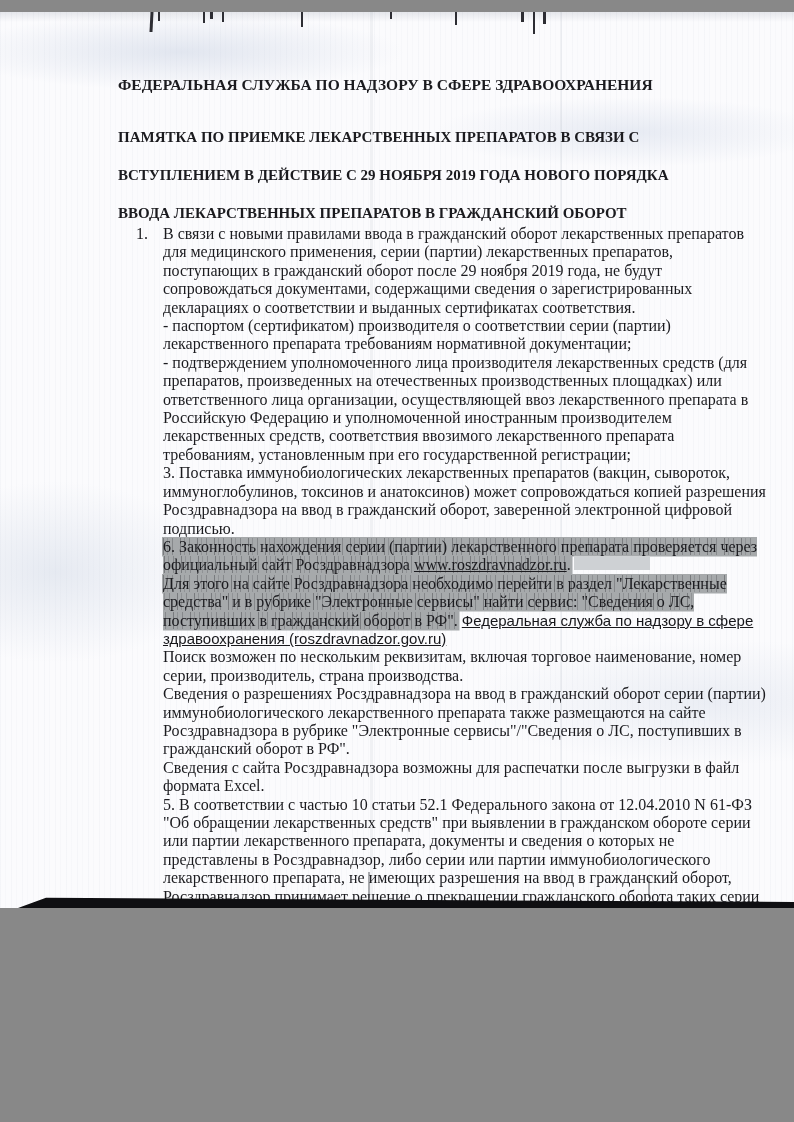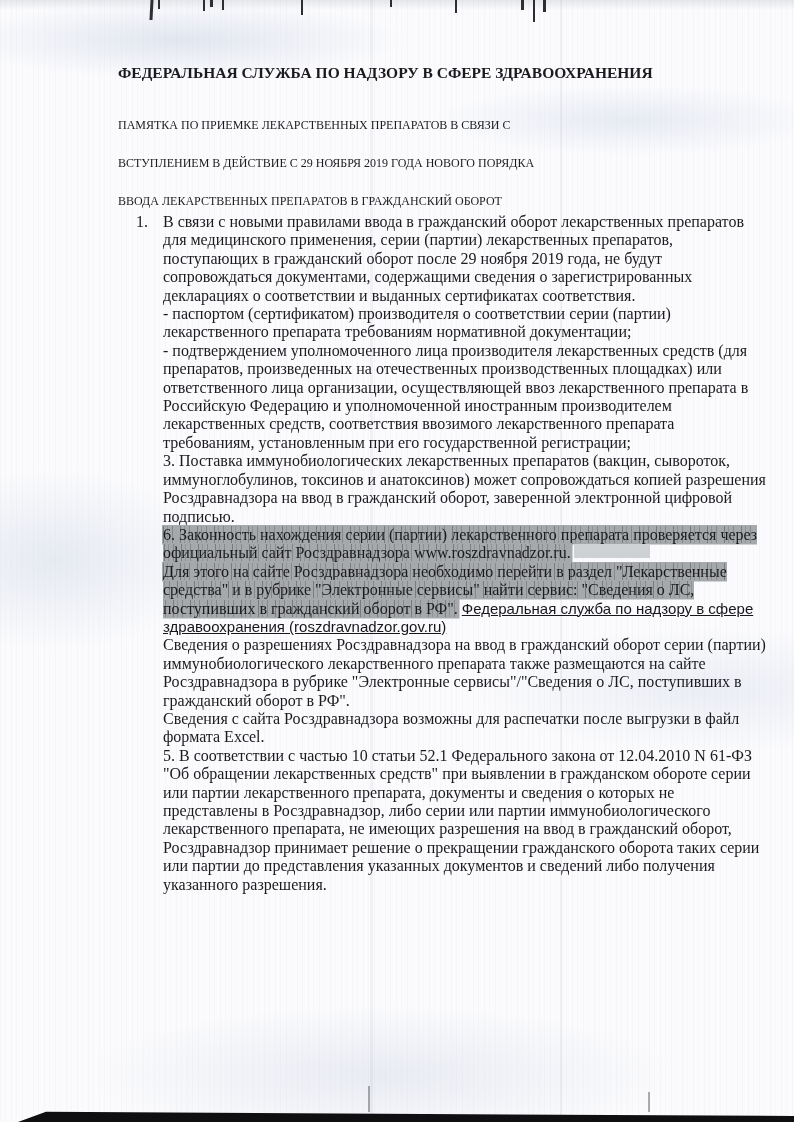--- a/index.html
+++ b/index.html
@@ -1,52 +1,52 @@
 <!DOCTYPE html>
 <html lang="ru"><head>
 <meta charset="utf-8">
 <style>
   html,body { margin:0; padding:0; background:#888; }
   .page {
-    position:relative; width:794px; height:1122px; margin:0 auto; overflow:hidden;
+    position:relative; width:794px; height:896px; margin:12px auto; overflow:hidden;
     background-color:#fbfbfd;
     background-image:
       radial-gradient(ellipse 320px 55px at 180px 40px, rgba(200,209,226,.50), rgba(0,0,0,0) 70%),
       radial-gradient(ellipse 280px 50px at 630px 120px, rgba(203,212,229,.42), rgba(0,0,0,0) 70%),
       radial-gradient(ellipse 220px 130px at 55px 560px, rgba(198,208,224,.40), rgba(0,0,0,0) 70%),
       radial-gradient(ellipse 340px 90px at 710px 690px, rgba(201,210,226,.32), rgba(0,0,0,0) 70%),
       radial-gradient(ellipse 420px 100px at 380px 1075px, rgba(198,206,222,.34), rgba(0,0,0,0) 70%),
       repeating-linear-gradient(90deg, rgba(138,150,173,.055) 0 1px, rgba(0,0,0,0) 1px 5px, rgba(138,150,173,.035) 5px 6px, rgba(0,0,0,0) 6px 11px);
     font-family:"Liberation Serif", serif;
     color:#1b1b1f;
   }
   .top-band { position:absolute; top:0; left:0; right:0; height:10px;
     background:linear-gradient(rgba(95,105,125,.14), rgba(0,0,0,0)); }
   .mark { position:absolute; background:#2d2d33; }
   .vstreak { position:absolute; background:rgba(100,110,132,.07); }
 
   .header-block { position:absolute; left:118px; top:62px; font-weight:bold;
     font-size:15.5px; line-height:22px; white-space:nowrap; }
-  .title-block { position:absolute; left:118px; top:106px; font-weight:normal;
-    font-size:12px; white-space:nowrap; }
+  .title-block { position:absolute; left:118px; top:106px; font-weight:bold;
+    font-size:15px; white-space:nowrap; }
   .title-block .tline { line-height:38px; }
 
   .body-block { position:absolute; left:163px; top:213px; width:606px;
     font-size:16px; line-height:18.4px; text-align:left; }
   .para { position:relative; }
   .num-marker { position:absolute; left:-27px; top:0; }
 
   .hl {
     background-color:#a6a9ab;
     background-image:
       repeating-linear-gradient(90deg, rgba(25,25,30,.32) 0 1px, rgba(0,0,0,0) 1px 4px,
         rgba(45,45,52,.18) 4px 5px, rgba(0,0,0,0) 5px 9px, rgba(20,20,26,.22) 9px 10px, rgba(0,0,0,0) 10px 17px);
     box-shadow:0 0 0 1.5px #a6a9ab;
   }
-  .hl-url { cursor:pointer; }
+  .hl-url { text-decoration:underline; cursor:pointer; }
   .hl-fade { display:inline-block; width:76px; height:13px; background:#ced1d4;
     margin-left:3px; vertical-align:baseline; }
   .doc-link { font-family:"Liberation Sans", sans-serif; font-size:15px;
     color:#17171b; text-decoration:underline; cursor:pointer; }
 
   .bottom-bar { position:absolute; left:0; bottom:0; width:794px; height:12px;
     background:#0f0f12; clip-path:polygon(18px 100%, 46px 15%, 100% 50%, 100% 100%, 0 100%); }
   .bot-smudge { position:absolute; background:rgba(40,42,50,.38); }
 </style>
 </head>
@@ -98,20 +98,23 @@
 
     <div class="para">
       <span>3. Поставка иммунобиологических лекарственных препаратов (вакцин, сывороток, иммуноглобулинов, токсинов и анатоксинов) может сопровождаться копией разрешения Росздравнадзора на ввод в гражданский оборот, заверенной электронной цифровой подписью.</span>
     </div>
 
     <div class="para">
       <div><span class="hl"><span>6. Законность нахождения серии (партии) лекарственного препарата проверяется через официальный сайт Росздравнадзора </span><span class="hl-url">www.roszdravnadzor.ru</span><span>.</span></span><span class="hl-fade"></span></div>
       <div><span class="hl">Для этого на сайте Росздравнадзора необходимо перейти в раздел "Лекарственные средства" и в рубрике "Электронные сервисы" найти сервис: "Сведения о ЛС, поступивших в гражданский оборот в РФ".</span> <span class="doc-link">Федеральная служба по надзору в сфере здравоохранения (roszdravnadzor.gov.ru)</span></div>
     </div>
 
+    <div class="para">
+      <span>Поиск возможен по нескольким реквизитам, включая торговое наименование, номер серии, производитель, страна производства.</span>
+    </div>
 
     <div class="para">
       <span>Сведения о разрешениях Росздравнадзора на ввод в гражданский оборот серии (партии) иммунобиологического лекарственного препарата также размещаются на сайте Росздравнадзора в рубрике "Электронные сервисы"/"Сведения о ЛС, поступивших в гражданский оборот в РФ".</span>
     </div>
 
     <div class="para">
       <span>Сведения с сайта Росздравнадзора возможны для распечатки после выгрузки в файл формата Excel.</span>
     </div>
 
     <div class="para">

